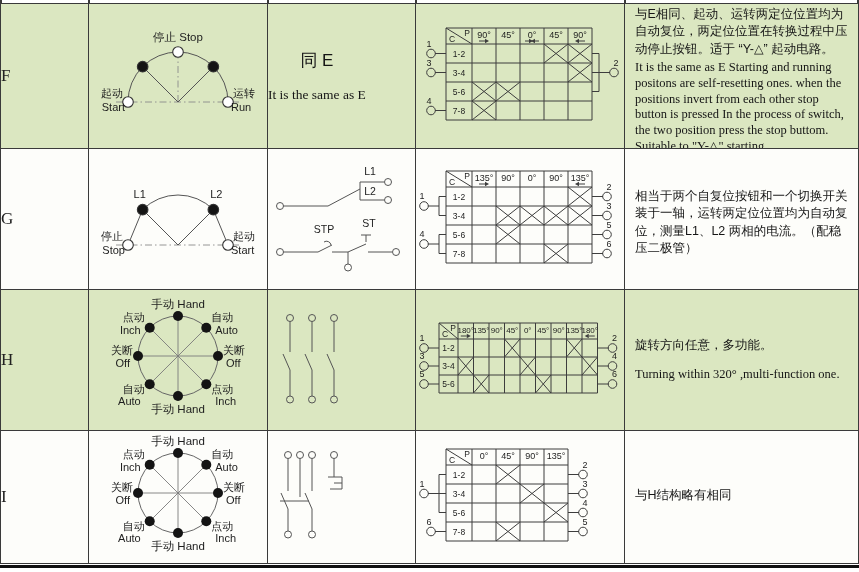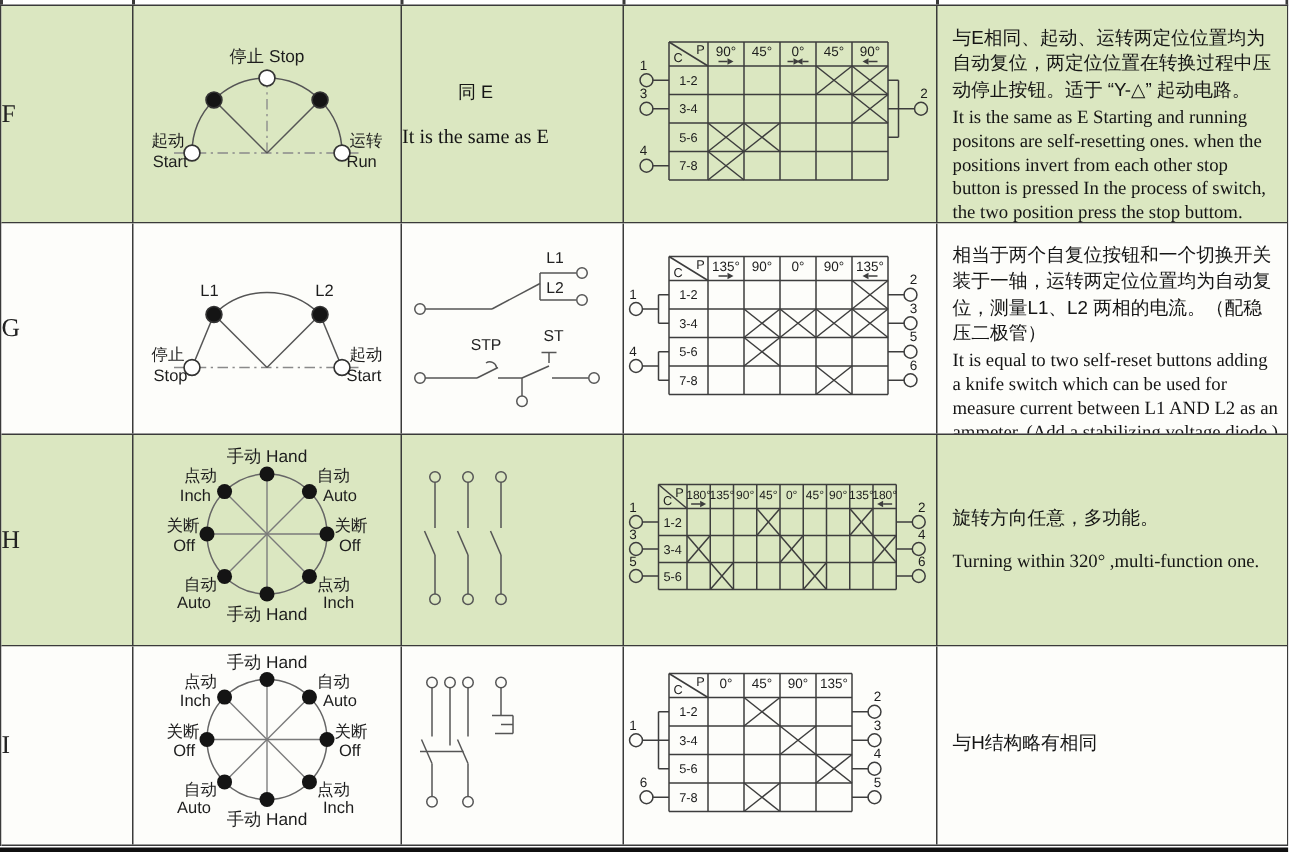--- a/index.html
+++ b/index.html
@@ -6,28 +6,28 @@
   .stage{position:relative;width:859px;height:572px;background:#ffffff;overflow:hidden;
          font-family:"Liberation Sans",sans-serif;color:#1a1a1a;}
   .stub{position:absolute;top:0;height:3px;width:1.5px;background:#3a3a3a;}
   .grid{position:absolute;left:0;top:3px;width:859px;box-sizing:border-box;
         border-top:1.5px solid #3a3a3a;border-left:1.5px solid #3a3a3a;border-right:1.5px solid #3a3a3a;}
   .row{display:grid;grid-template-columns:88px 179px 148px 209px 1fr;border-bottom:1.5px solid #3a3a3a;}
   .row.shade{background:#dbe7c1;}
   .row.plain{background:#fdfdfa;}
   .r-f{height:144px;} .r-g{height:140px;} .r-h{height:140px;} .r-i{height:132px;}
   .cell{border-right:1.5px solid #3a3a3a;position:relative;display:flex;align-items:center;justify-content:flex-start;overflow:hidden;}
-  .cell:last-child{border-right:none;}
+  .cell:last-child{border-right:none;justify-content:center;}
   .letter{font-family:"Liberation Serif",serif;font-size:17px;color:#222;}
   .desc{flex-direction:column;align-items:flex-start;justify-content:flex-start;padding:13px 6px 4px 10px;box-sizing:border-box;}
   .desc.mid{justify-content:center;padding-top:4px;gap:10px;}
   .zh{margin:0 0 2px 0;font-size:12.5px;line-height:1.38;color:#151515;}
   .en{margin:0;font-size:12.5px;line-height:1.27;font-family:"Liberation Serif",serif;color:#151515;}
   .same-e{text-align:center;}
-  .same-e .zh{font-size:12px;margin-bottom:13px;}
+  .same-e .zh{font-size:17px;margin-bottom:13px;}
   .same-e .en{font-size:13.5px;margin-top:13px;}
   .bottom-bar{position:absolute;left:0;top:565px;width:859px;height:3px;background:#101010;}
   svg text{font-family:"Liberation Sans",sans-serif;}
 </style>
 </head>
 <body>
 
 <div class="stage">
   <div class="stub" style="left:0"></div>
   <div class="stub" style="left:88px"></div>
@@ -260,21 +260,20 @@
               <text x="6" y="37" font-size="9" text-anchor="middle" fill="#1d1d1d">1</text>
               <text x="6" y="75" font-size="9" text-anchor="middle" fill="#1d1d1d">4</text>
               <text x="193" y="27.5" font-size="9" text-anchor="middle" fill="#1d1d1d">2</text>
               <text x="193" y="46.5" font-size="9" text-anchor="middle" fill="#1d1d1d">3</text>
               <text x="193" y="65.5" font-size="9" text-anchor="middle" fill="#1d1d1d">5</text>
               <text x="193" y="84.5" font-size="9" text-anchor="middle" fill="#1d1d1d">6</text>
             </svg></div>
       </div>
       <div class="cell desc">
         <p class="zh">相当于两个自复位按钮和一个切换开关装于一轴，运转两定位位置均为自动复位，测量L1、L2 两相的电流。（配稳压二极管）</p>
-        <p class="en">It is equal to two self-reset buttons adding a knife switch which can be used for measure current between L1 AND L2 as an ammeter. (Add a stabilizing voltage diode.)</p>
       </div>
     </div>
 
     <div class="row shade r-h">
       <div class="cell">
         <span class="letter">H</span>
       </div>
       <div class="cell">
         <div><svg width="178" height="140" viewBox="0 0 178 140">
               <circle cx="89" cy="68" r="40" stroke="#666" fill="none" stroke-width="1"></circle>

